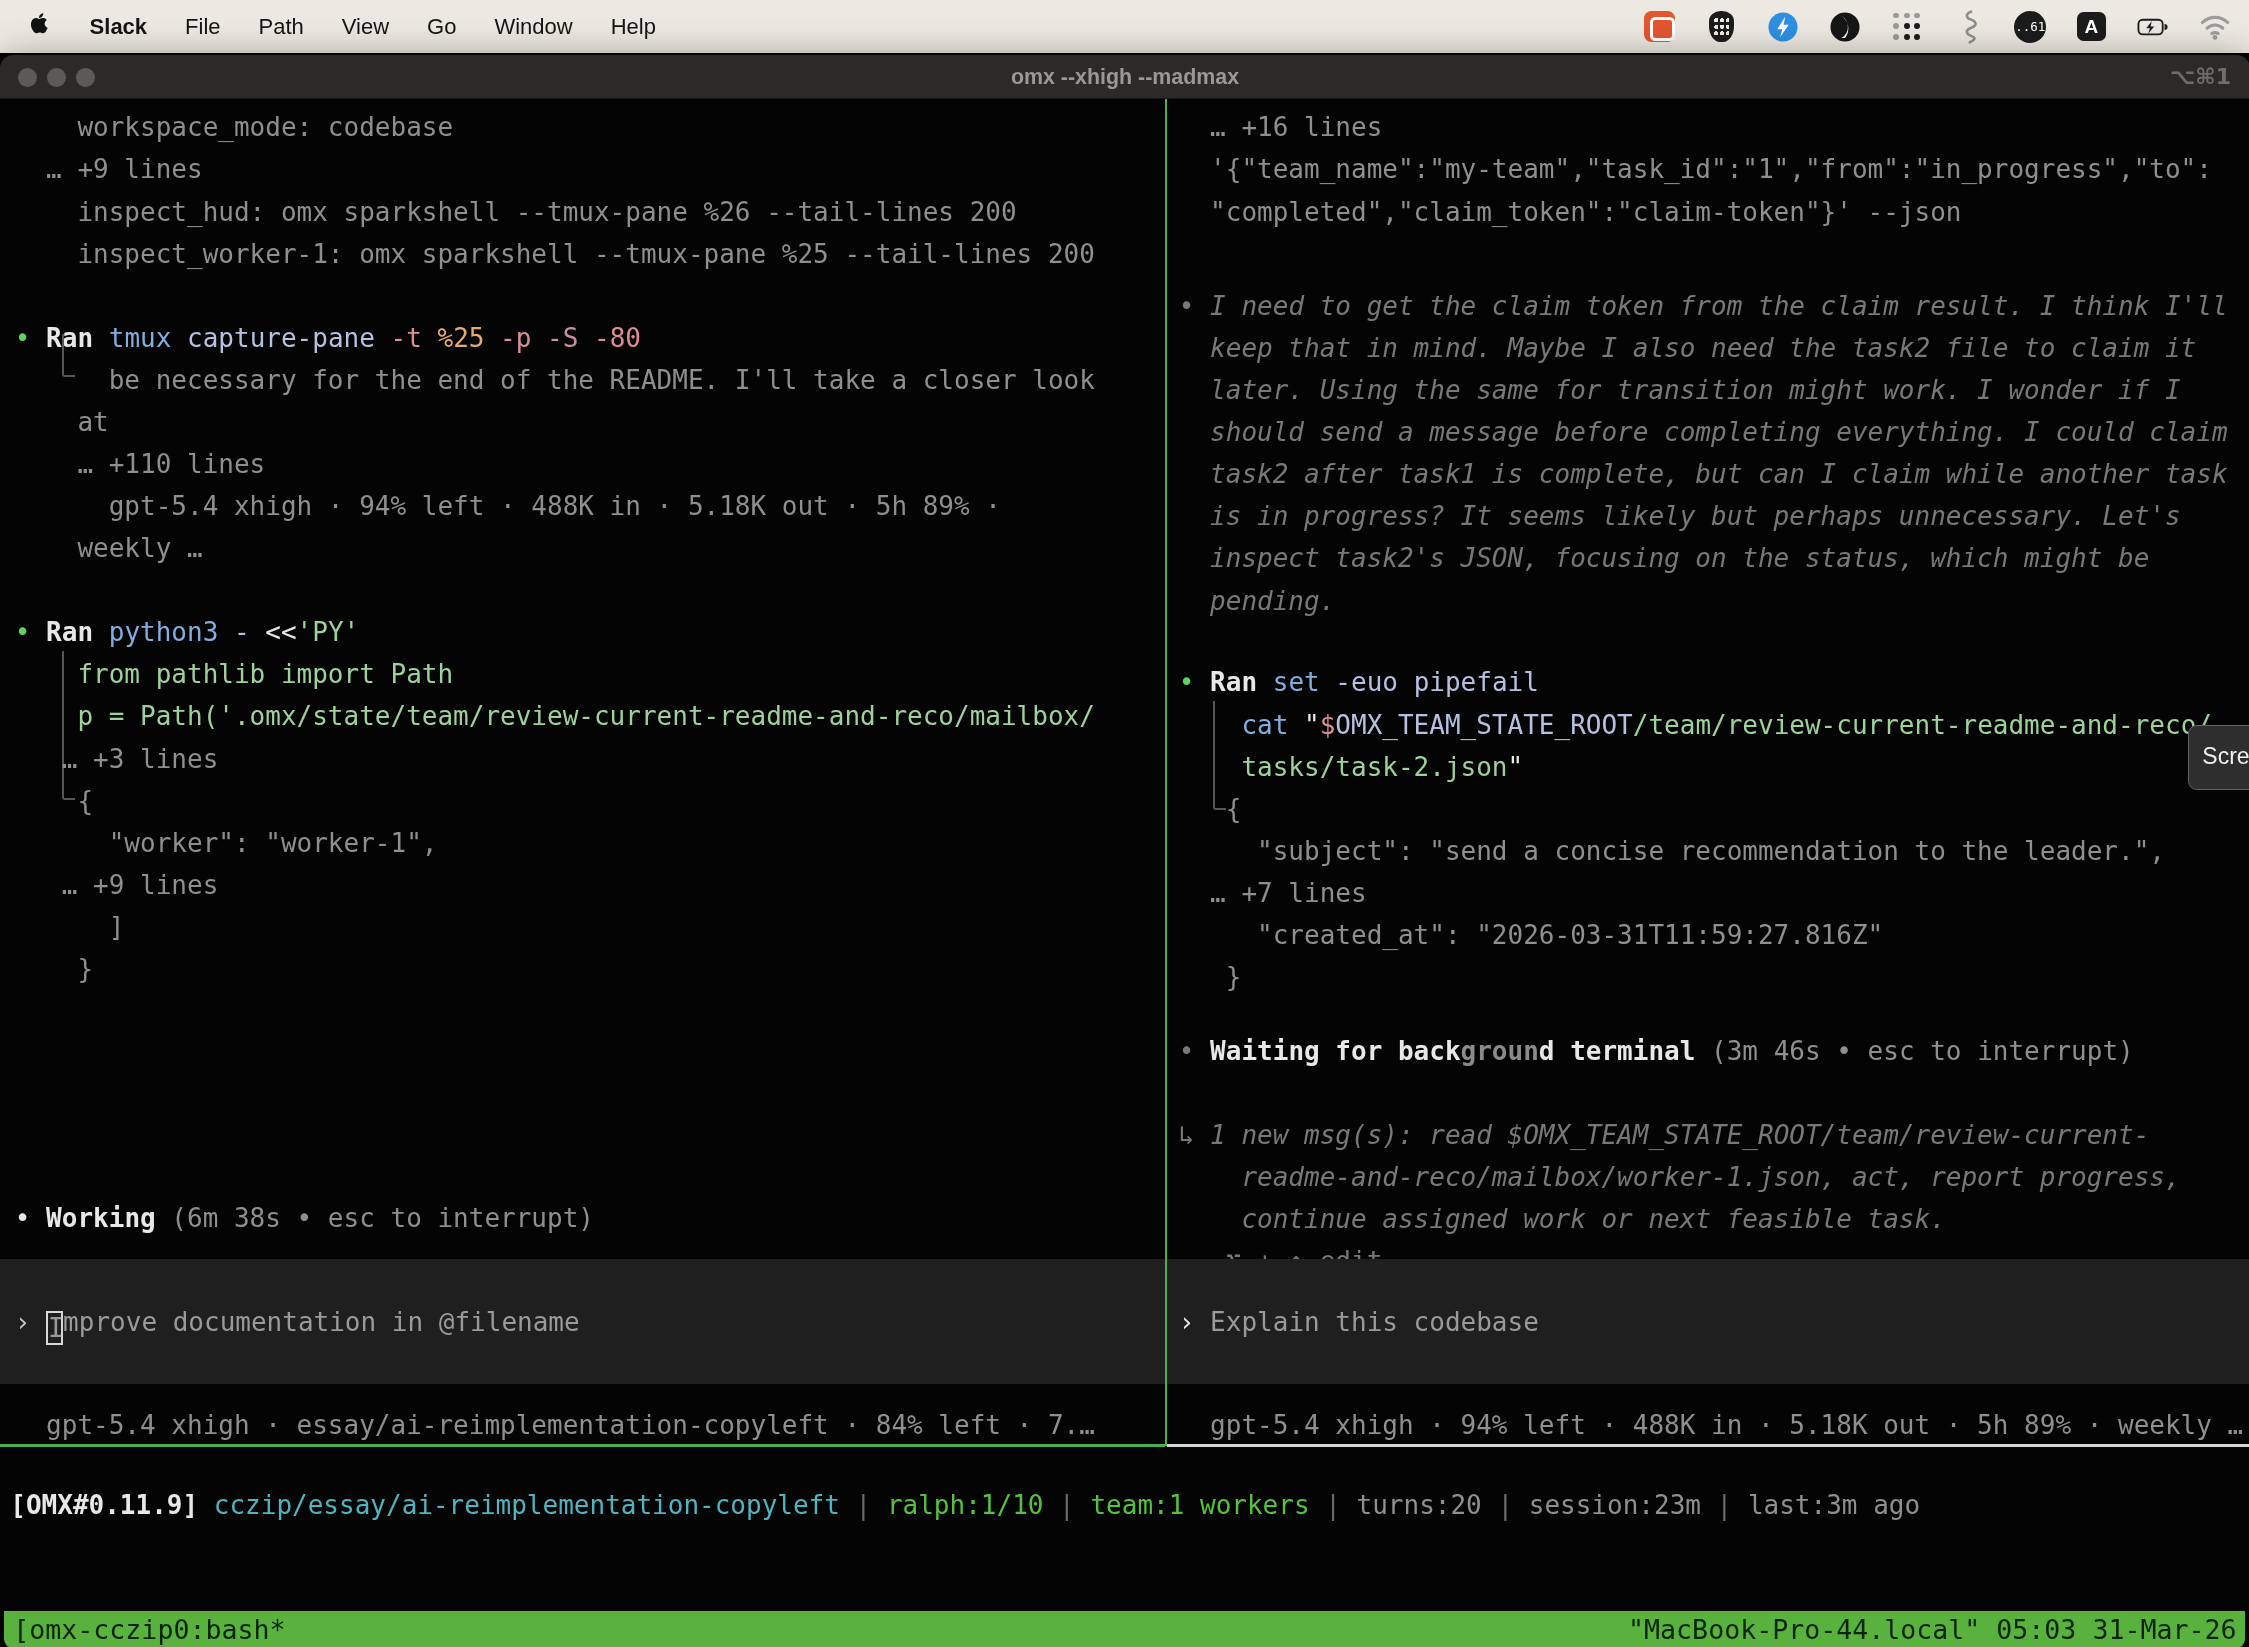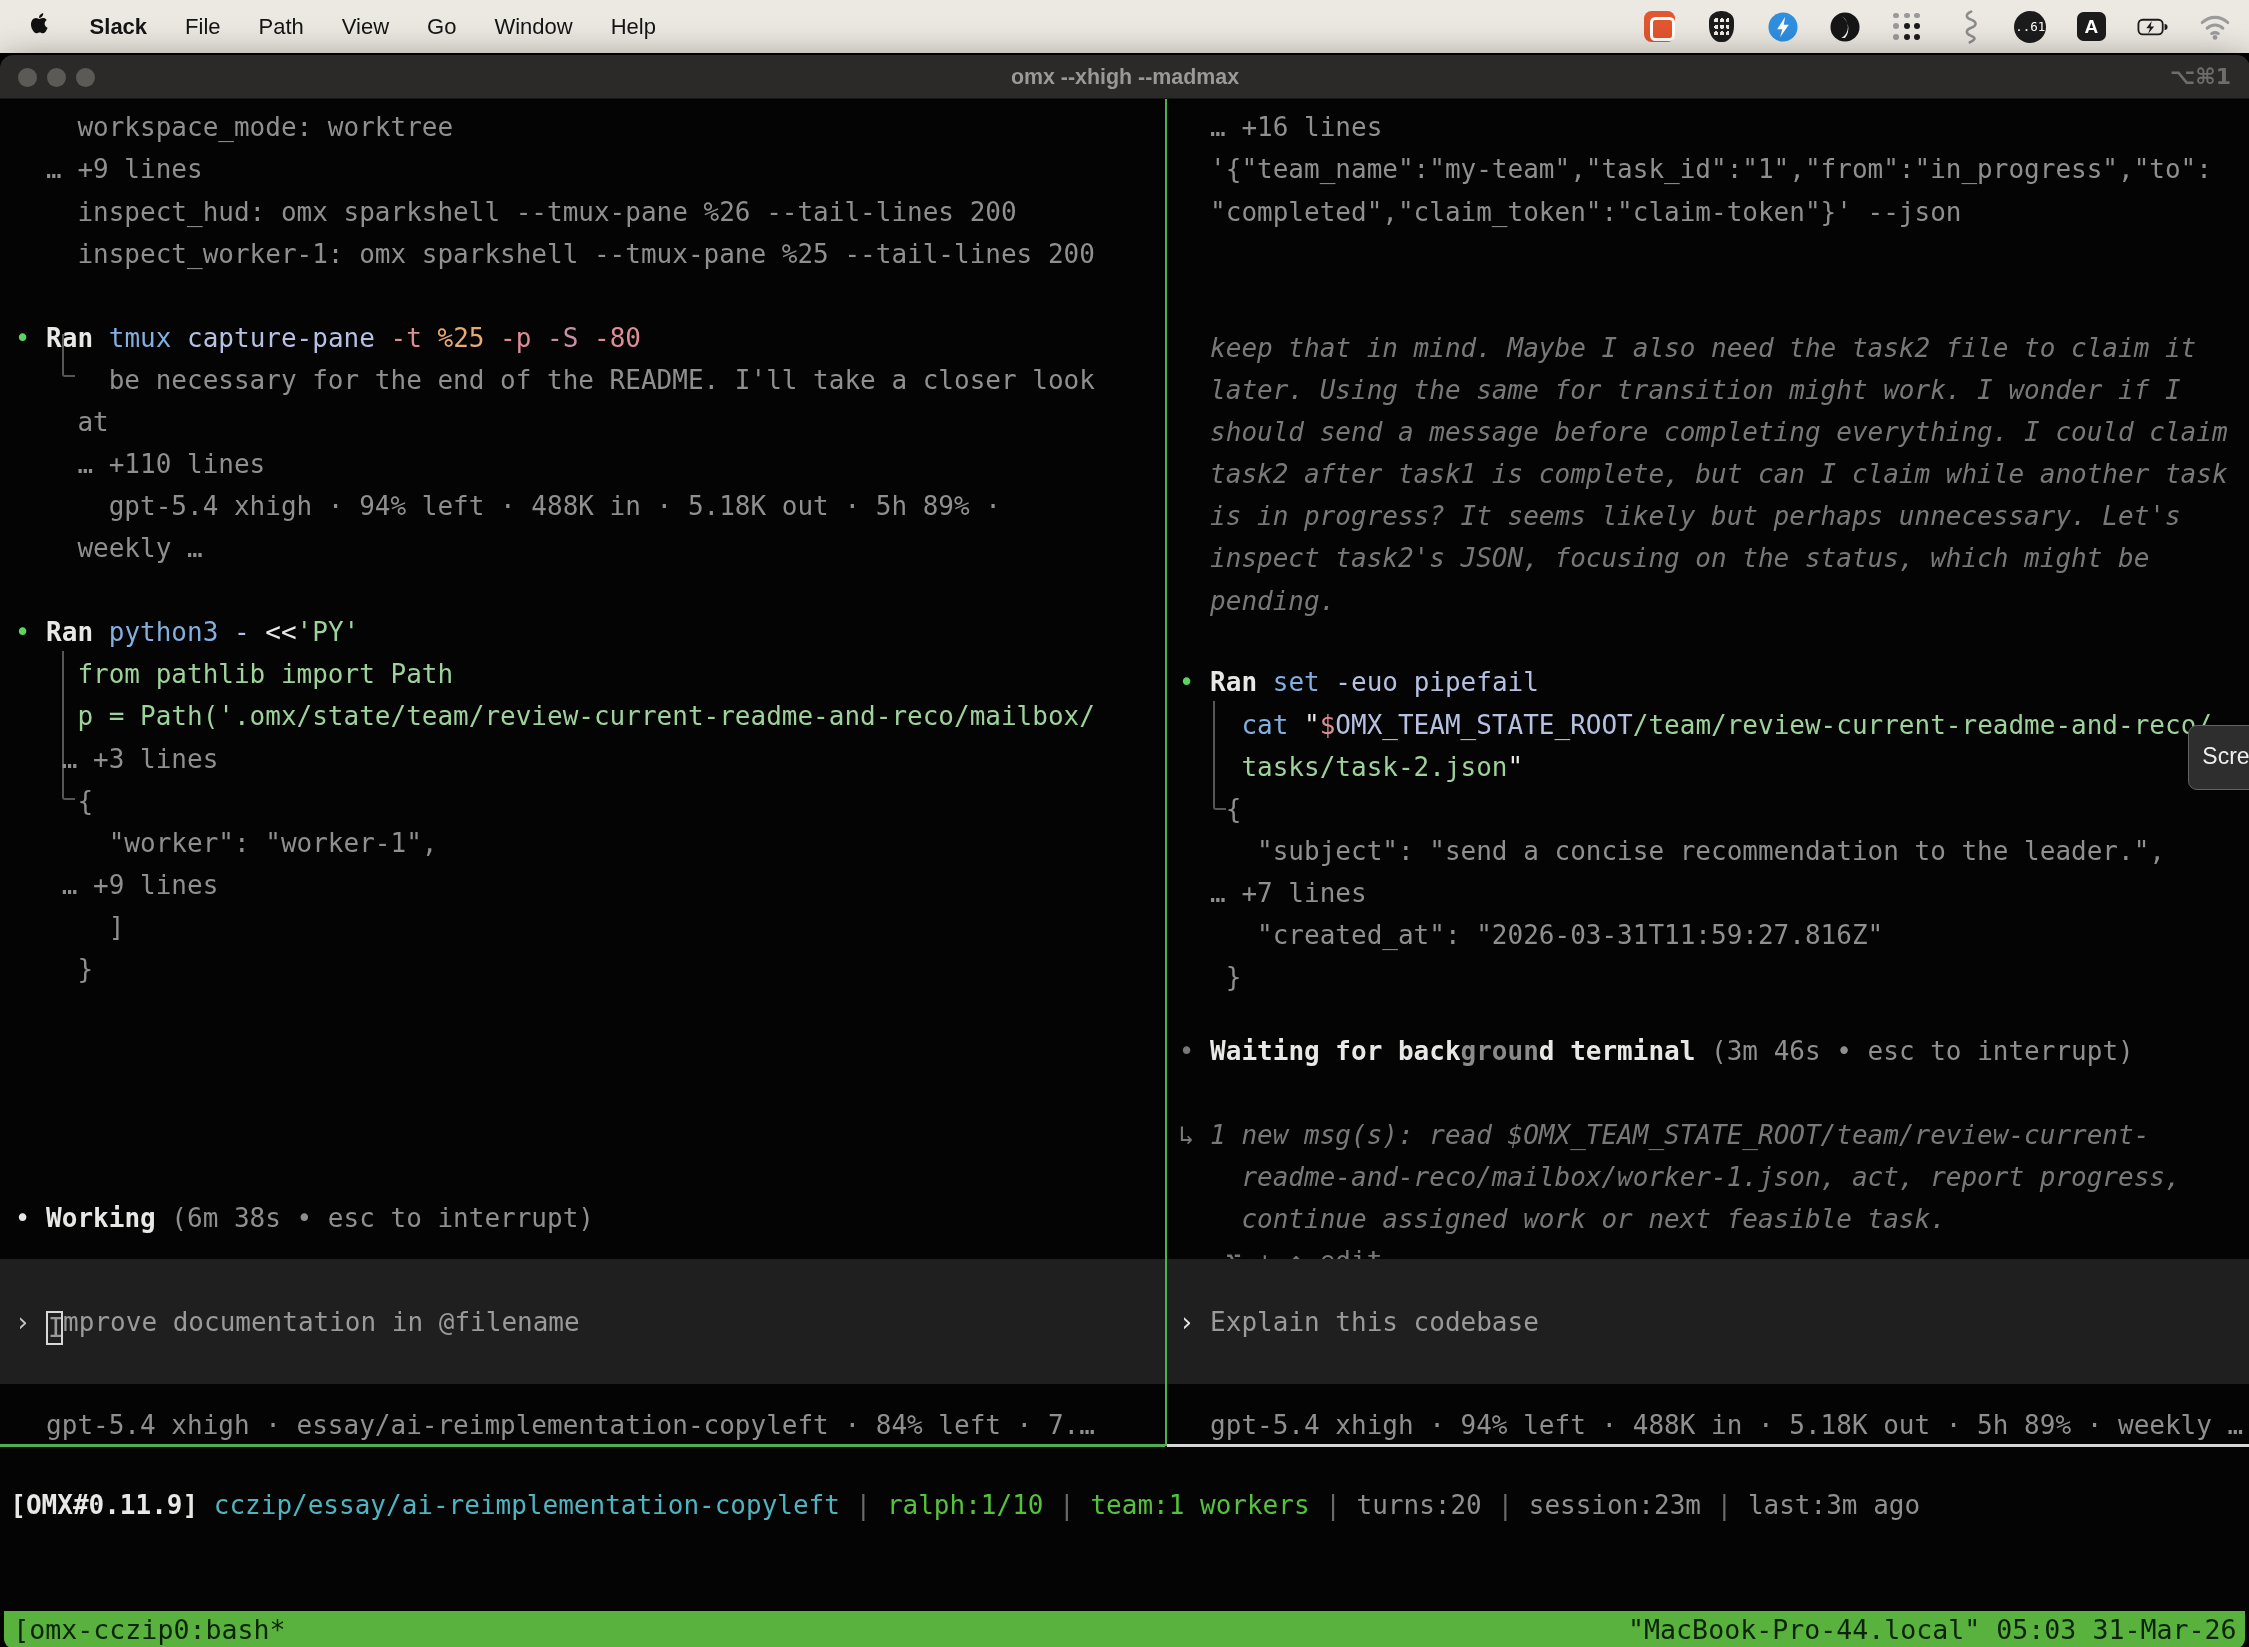--- a/index.html
+++ b/index.html
@@ -188,21 +188,21 @@
     <div class="tl-btns">
       <span></span>
       <span></span>
       <span></span>
     </div>
     <div class="win-title">omx --xhigh --madmax</div>
     <div class="win-shortcut">⌥⌘1</div>
   </div>
 
   <div class="pane pane-left">
-    <div class="line" style="top:7.4px">    workspace_mode: worktree</div>
+    <div class="line" style="top:7.4px">    workspace_mode: codebase</div>
     <div class="line" style="top:49px">  … +9 lines</div>
     <div class="line" style="top:92px">    inspect_hud: omx sparkshell --tmux-pane %26 --tail-lines 200</div>
     <div class="line" style="top:134px">    inspect_worker-1: omx sparkshell --tmux-pane %25 --tail-lines 200</div>
 
     <div class="line" style="top:218px"><span class="bgrn">• </span><span class="wb">Ran </span><span class="blu">tmux </span><span class="lav">capture-pane </span><span class="pnk">-t </span><span class="org">%25 </span><span class="pnk">-p </span><span class="pnk2">-S </span><span class="pnk">-80</span></div>
     <div class="conn" style="left:62px; top:235px; width:13.3px; height:43px;"></div>
     <div class="line" style="top:260px">      be necessary for the end of the README. I'll take a closer look</div>
     <div class="line" style="top:302px">    at</div>
     <div class="line" style="top:344px">    … +110 lines</div>
     <div class="line" style="top:386px">      gpt-5.4 xhigh · 94% left · 488K in · 5.18K out · 5h 89% ·</div>
@@ -227,20 +227,21 @@
     </div>
 
     <div class="line" style="top:1305px">  gpt-5.4 xhigh · essay/ai-reimplementation-copyleft · 84% left · 7.…</div>
   </div>
 
   <div class="pane pane-right">
     <div class="line" style="top:7.4px">  … +16 lines</div>
     <div class="line" style="top:49px">  '{"team_name":"my-team","task_id":"1","from":"in_progress","to":</div>
     <div class="line" style="top:92px">  "completed","claim_token":"claim-token"}' --json</div>
 
+    <div class="line" style="top:186px"><span class="dim">• </span><span class="dim it">I need to get the claim token from the claim result. I think I'll</span></div>
     <div class="line dim it" style="top:228px">  keep that in mind. Maybe I also need the task2 file to claim it</div>
     <div class="line dim it" style="top:270px">  later. Using the same for transition might work. I wonder if I</div>
     <div class="line dim it" style="top:312px">  should send a message before completing everything. I could claim</div>
     <div class="line dim it" style="top:354px">  task2 after task1 is complete, but can I claim while another task</div>
     <div class="line dim it" style="top:396px">  is in progress? It seems likely but perhaps unnecessary. Let's</div>
     <div class="line dim it" style="top:438px">  inspect task2's JSON, focusing on the status, which might be</div>
     <div class="line dim it" style="top:481px">  pending.</div>
 
     <div class="line" style="top:562px"><span class="bgrn">• </span><span class="wb">Ran </span><span class="blu">set </span><span class="lav">-euo pipefail</span></div>
     <div class="conn" style="left:46px; top:602px; width:13.3px; height:109px;"></div>

